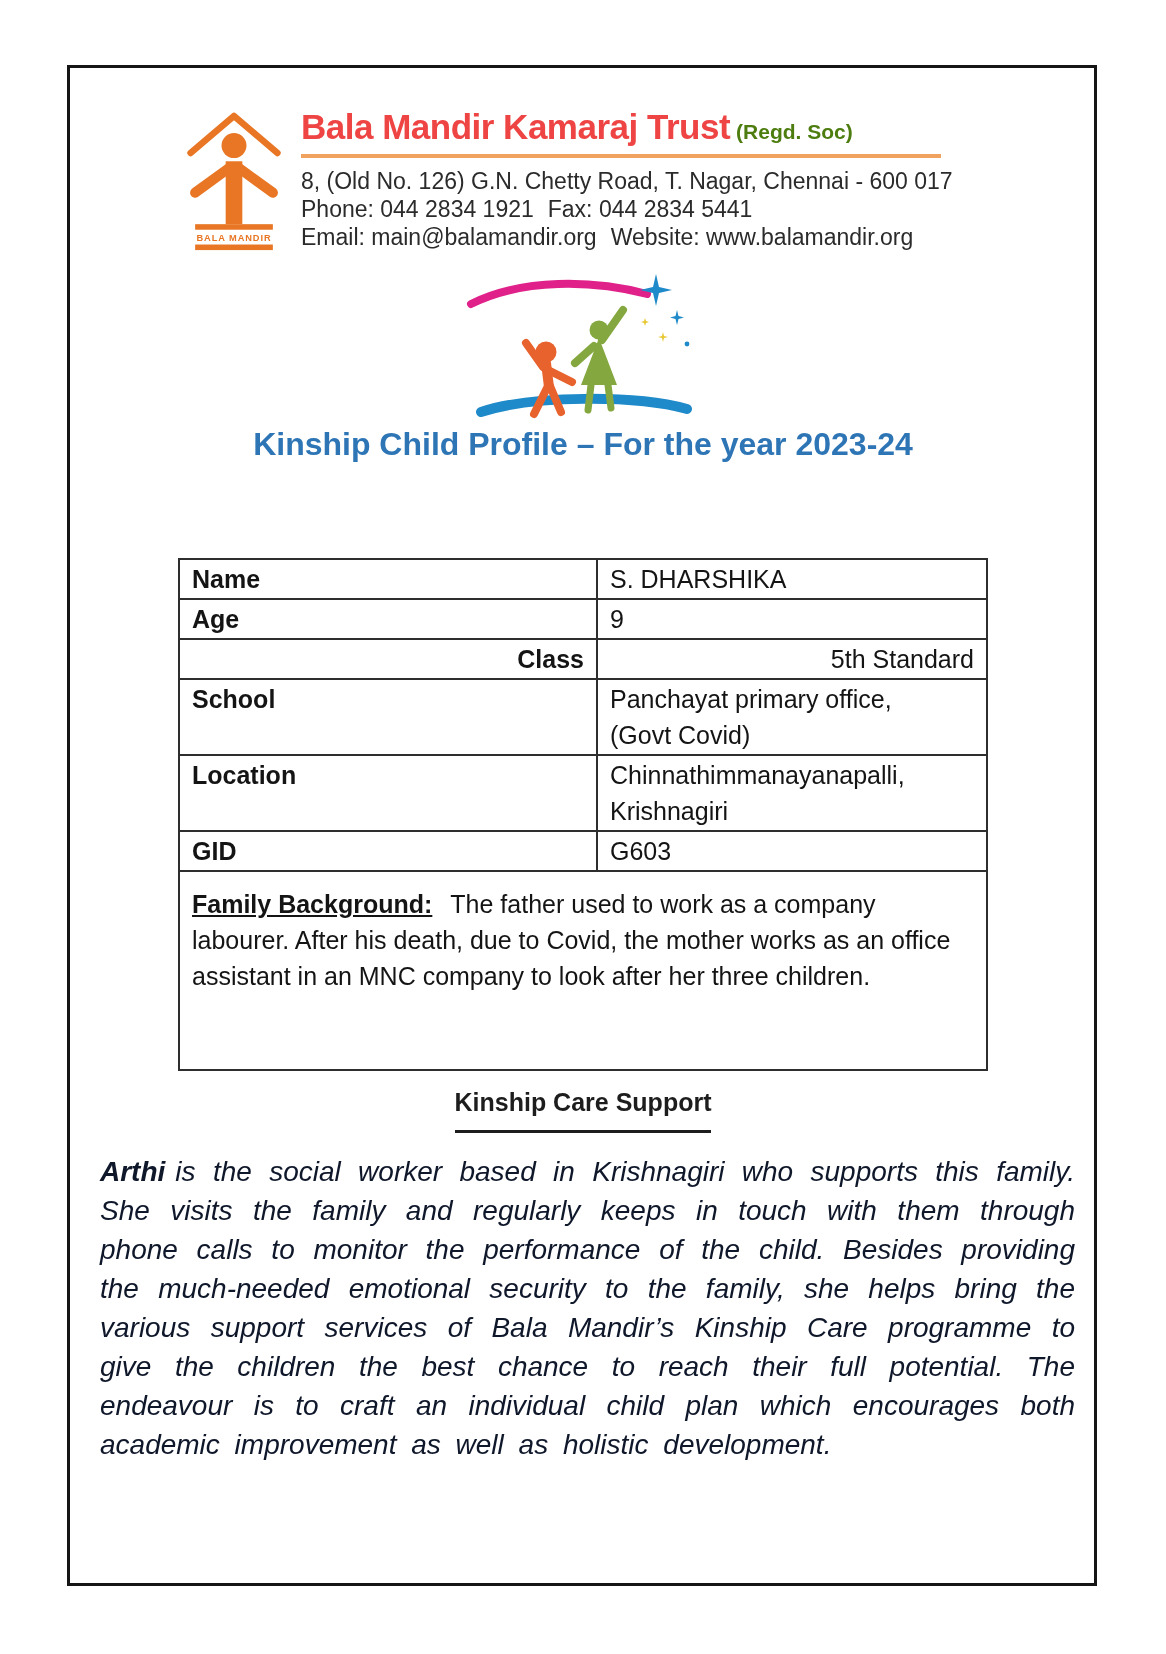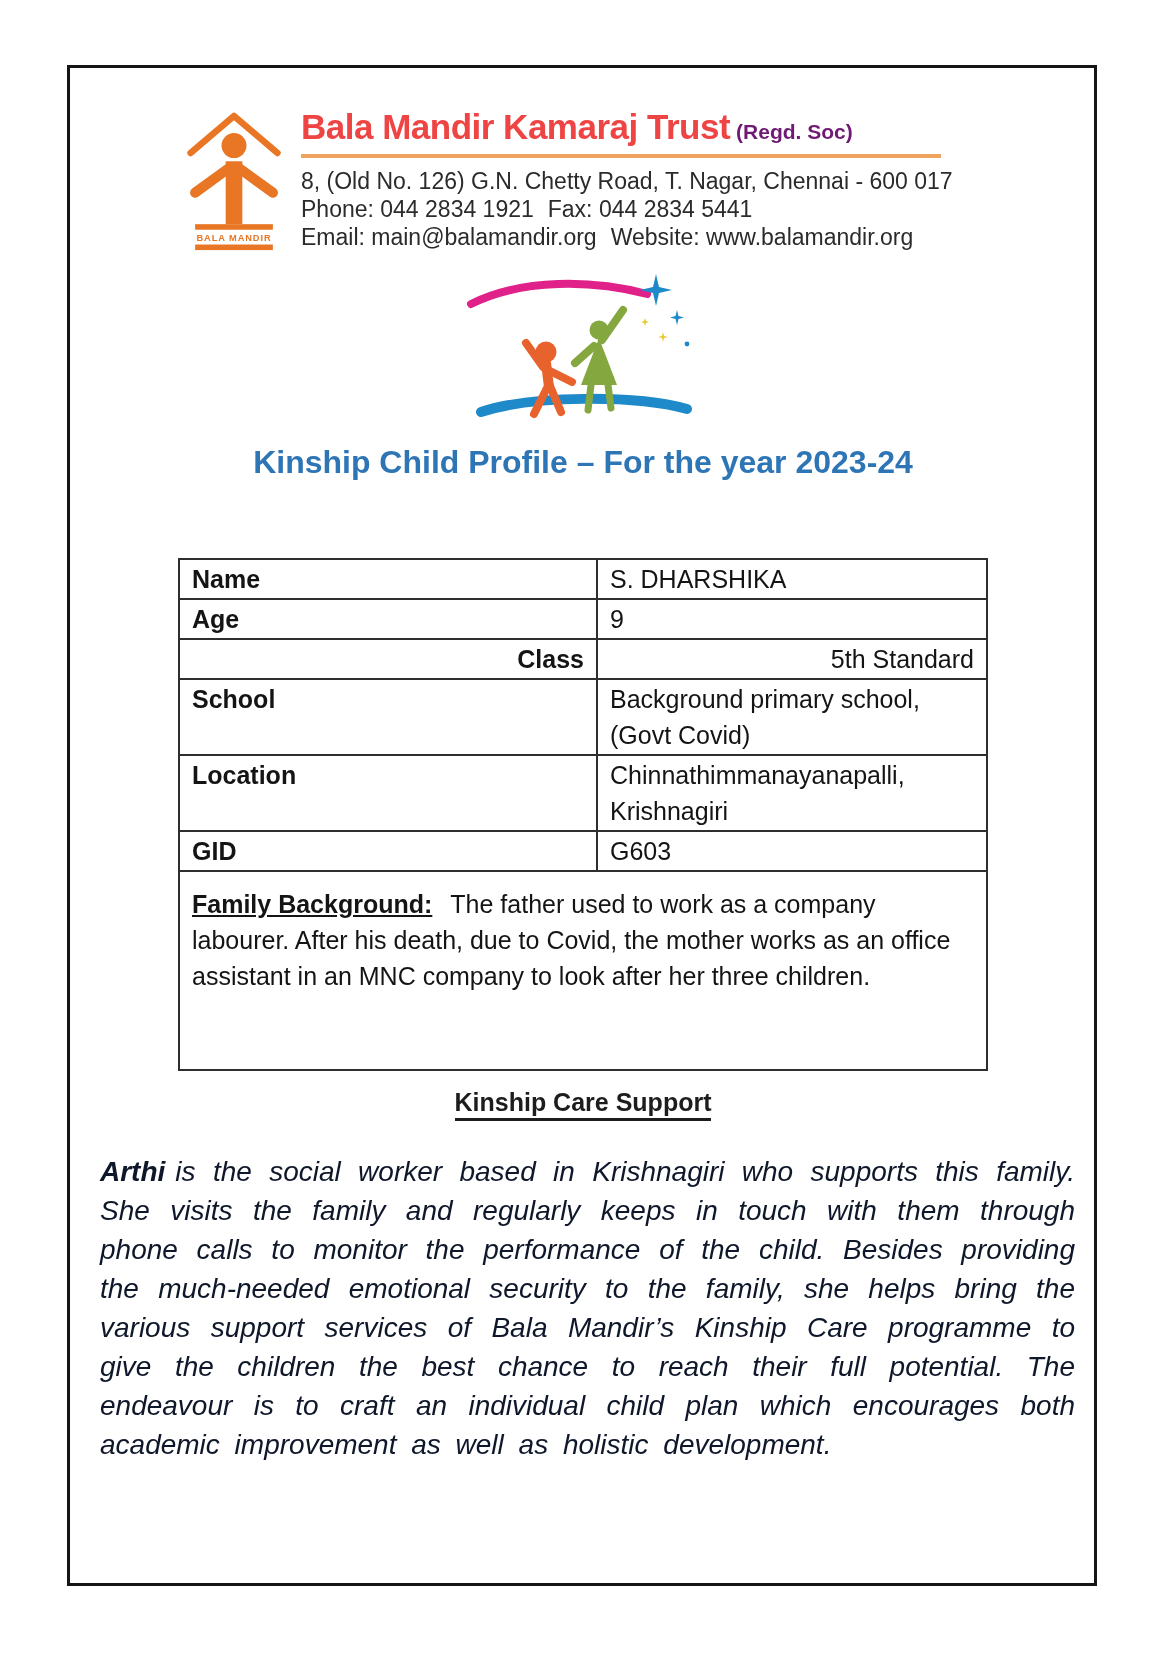--- a/index.html
+++ b/index.html
@@ -10,29 +10,29 @@
   .page-border{
     position:absolute;left:67px;top:65px;width:1030px;height:1521px;
     border:3px solid #151515;box-sizing:border-box;
   }
   
   .letterhead{position:absolute;left:183px;top:103px;display:flex;gap:16px;}
   .logo{width:102px;height:148px;flex:0 0 auto;}
   .head-text{padding-top:4px;}
   .org-line{white-space:nowrap;}
   .org-name{font-size:35px;font-weight:bold;color:#ef4444;letter-spacing:-0.5px;}
-  .org-reg{font-size:21px;font-weight:bold;color:#701a75;margin-left:6px;}
+  .org-reg{font-size:21px;font-weight:bold;color:#4d7c0f;margin-left:6px;}
   .org-rule{width:640px;height:4px;background:#f0a35e;margin:7px 0 9px 0;}
   .addr{font-size:23px;line-height:28px;color:#2b2b2b;}
   .addr .gap{display:inline-block;width:14px;}
   
   .artwork{position:absolute;left:50%;top:258px;transform:translateX(-50%);}
   
   .doc-title{
-    position:absolute;left:0;top:444px;width:100%;text-align:center;
+    position:absolute;left:0;top:426px;width:100%;text-align:center;
     font-size:32px;font-weight:bold;color:#2E75B6;
   }
   
   .profile-table{
     position:absolute;left:178px;top:558px;width:810px;
     border-collapse:collapse;table-layout:fixed;
   }
   .profile-table td{
     border:2px solid #2e2e2e;font-size:25px;line-height:36px;
     padding:1px 12px;vertical-align:top;color:#141414;
@@ -41,21 +41,21 @@
   tr.r1 td{height:36px;} tr.r2 td{height:35px;} tr.r3 td{height:35px;text-align:right;}
   tr.r4 td{height:71px;} tr.r5 td{height:71px;} tr.r6 td{height:34px;}
   tr.r7 td{height:182px;padding-top:14px;}
   .fb-label{font-weight:bold;text-decoration:underline;}
   .fb-text{padding-left:18px;}
   
   .section-heading{
     position:absolute;left:0;top:1088px;width:100%;text-align:center;
     font-size:25px;font-weight:bold;
   }
-  .section-heading .u{border-bottom:3px solid #1d1d1d;padding-bottom:2px;}
+  .section-heading .u{border-bottom:3px solid #1d1d1d;padding-bottom:14px;}
   .support-para{
     position:absolute;left:100px;top:1124px;width:975px;
     font-size:28px;font-style:italic;line-height:39px;color:#0f172a;
     text-align:justify;word-spacing:7px;
   }
   .lead-word{font-weight:bold;}
   .para-body{padding-left:10px;}
 </style>
 </head>
 <body>
@@ -132,21 +132,21 @@
       <td class="lbl">Age</td>
       <td>9</td>
     </tr>
     <tr class="r3">
       <td class="lbl">Class</td>
       <td>5th Standard</td>
     </tr>
     <tr class="r4">
       <td class="lbl">School</td>
       <td>
-        <div>Background primary school,</div>
+        <div>Panchayat primary office,</div>
         <div>(Govt Covid)</div>
       </td>
     </tr>
     <tr class="r5">
       <td class="lbl">Location</td>
       <td>
         <div>Chinnathimmanayanapalli,</div>
         <div>Krishnagiri</div>
       </td>
     </tr>

